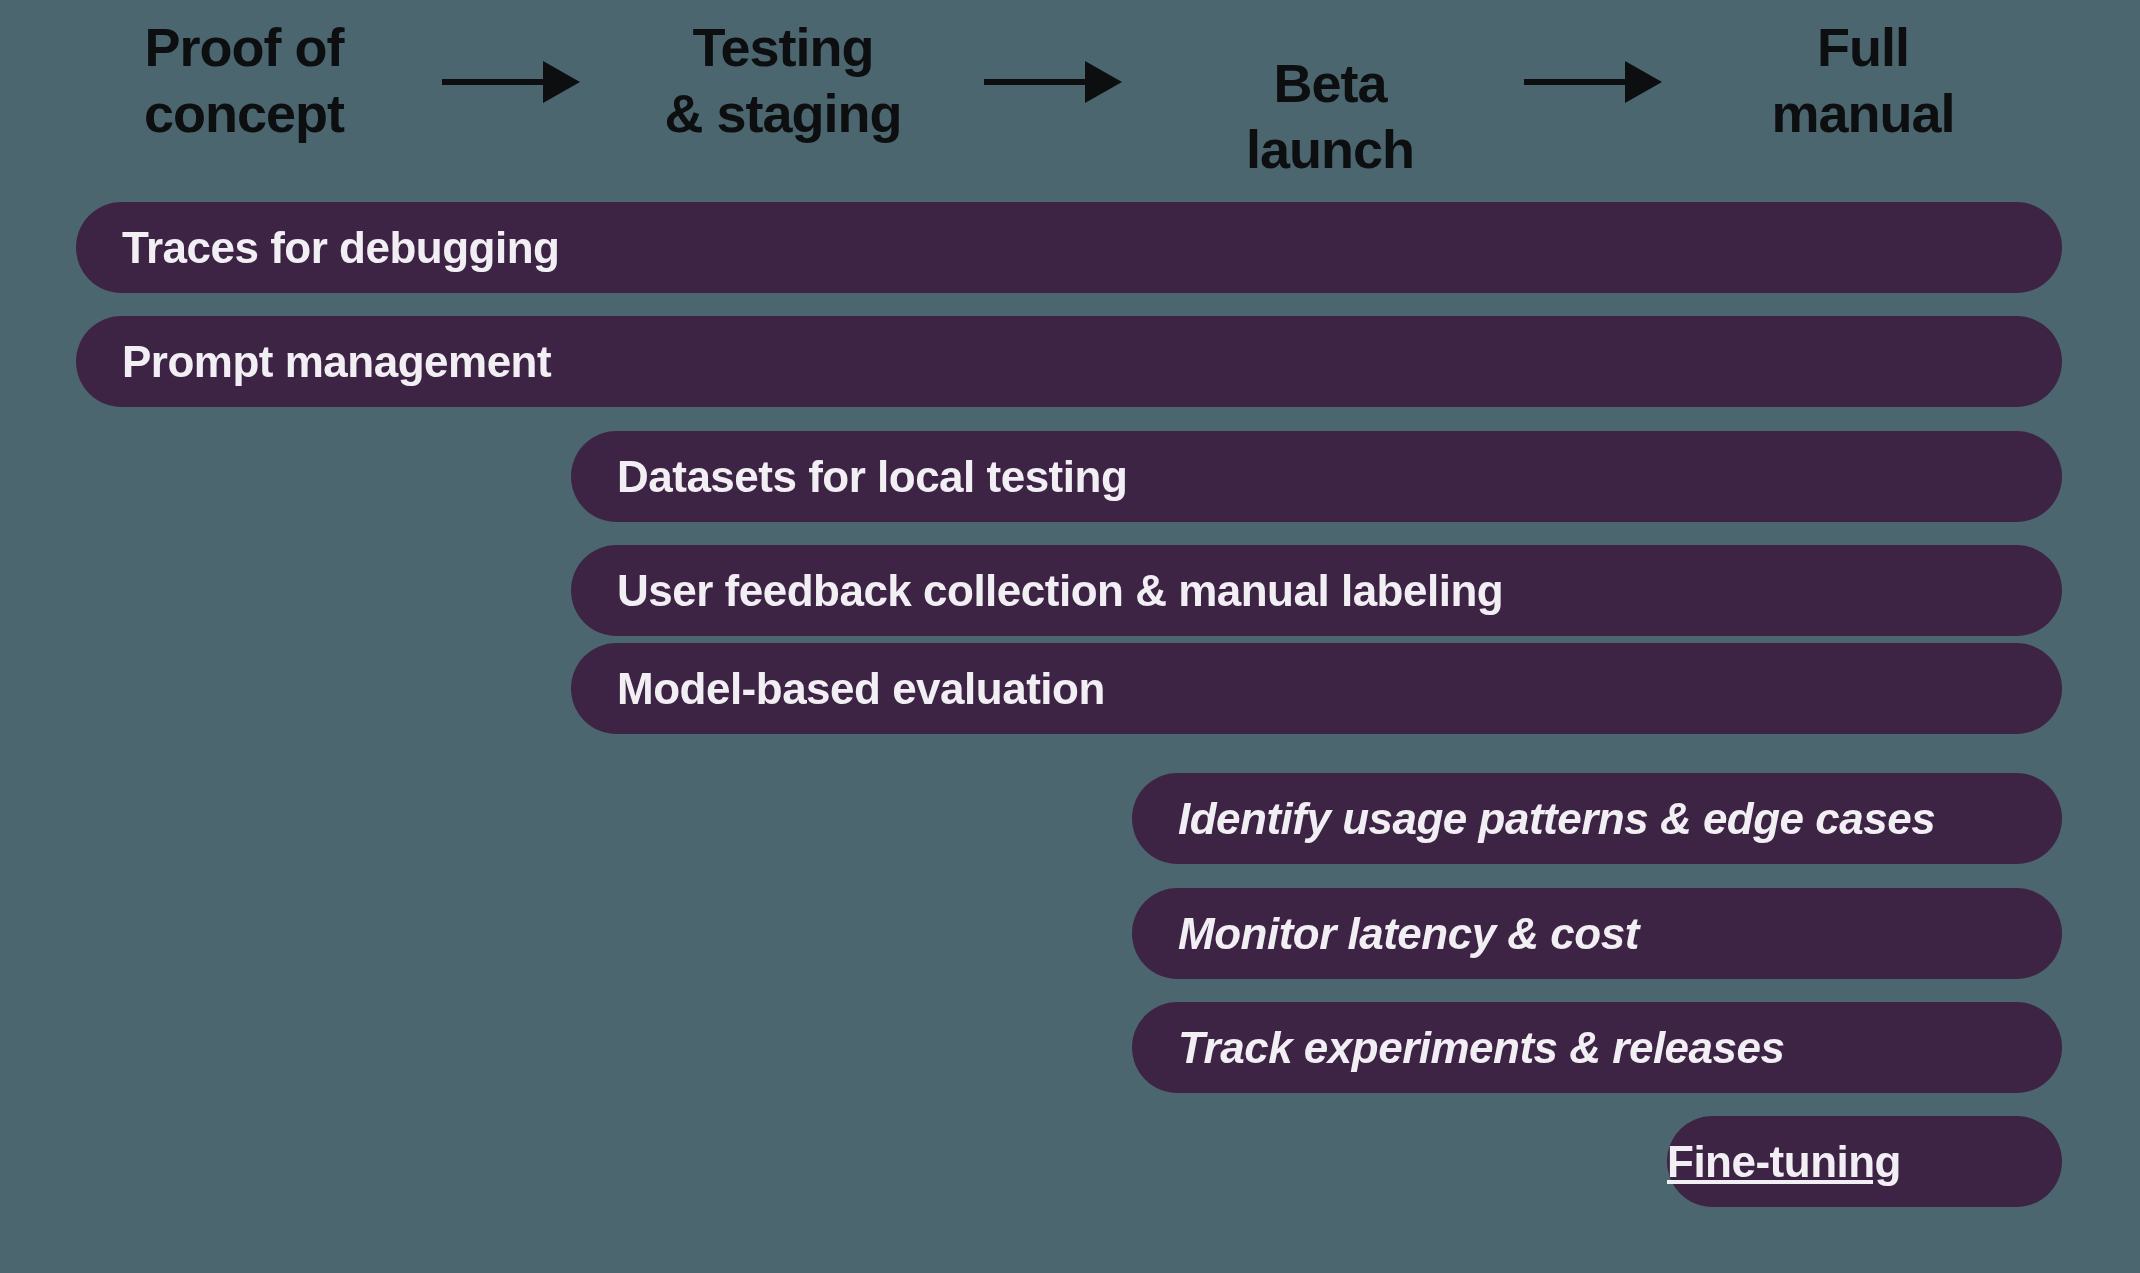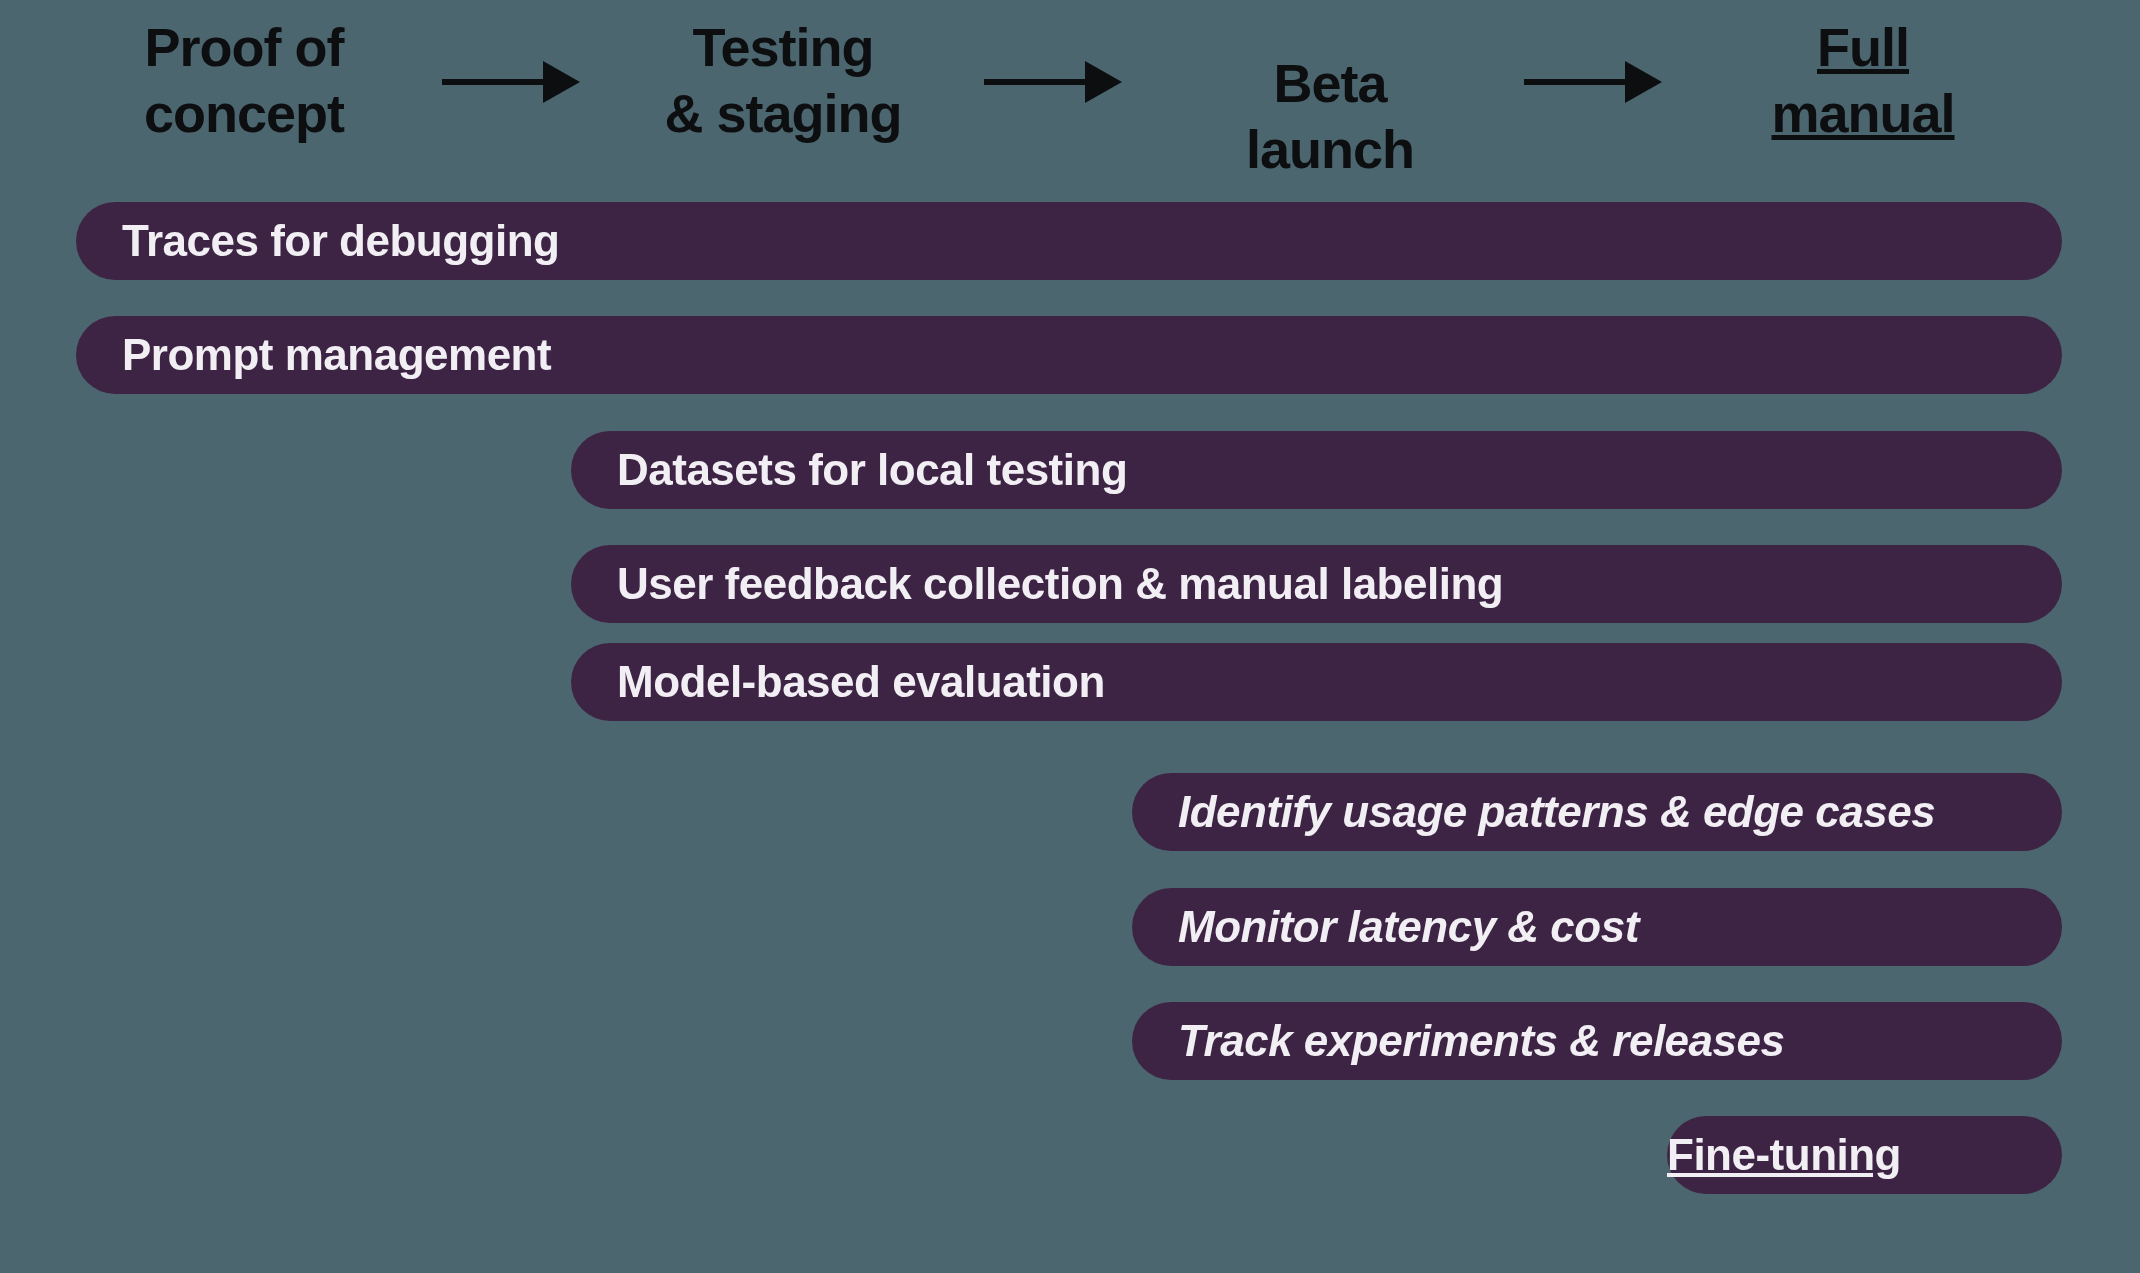--- a/index.html
+++ b/index.html
@@ -29,36 +29,36 @@
     font-size: 54px;
     font-weight: bold;
     line-height: 66px;
     letter-spacing: -1px;
     color: var(--header-text);
     white-space: nowrap;
   }
   .h1 { left: 244px; }
   .h2 { left: 783px; }
   .h3 { left: 1330px; margin-top: 36px; }
-  .h4 { left: 1863px; text-decoration: underline; }
+  .h4 { left: 1863px; }
 
   .arrow {
     position: absolute;
     top: 58px;
     width: 141px;
     height: 48px;
     color: var(--arrow);
   }
   .a1 { left: 441px; }
   .a2 { left: 983px; }
   .a3 { left: 1523px; }
 
   .bar {
     position: absolute;
-    height: 78px;
+    height: 91px;
     right: 78px;
     background: var(--bar);
     border-radius: 45.5px;
     display: flex;
     align-items: center;
     padding-left: 46px;
     color: var(--bar-text);
     font-size: 44px;
     font-weight: bold;
     letter-spacing: -0.5px;

